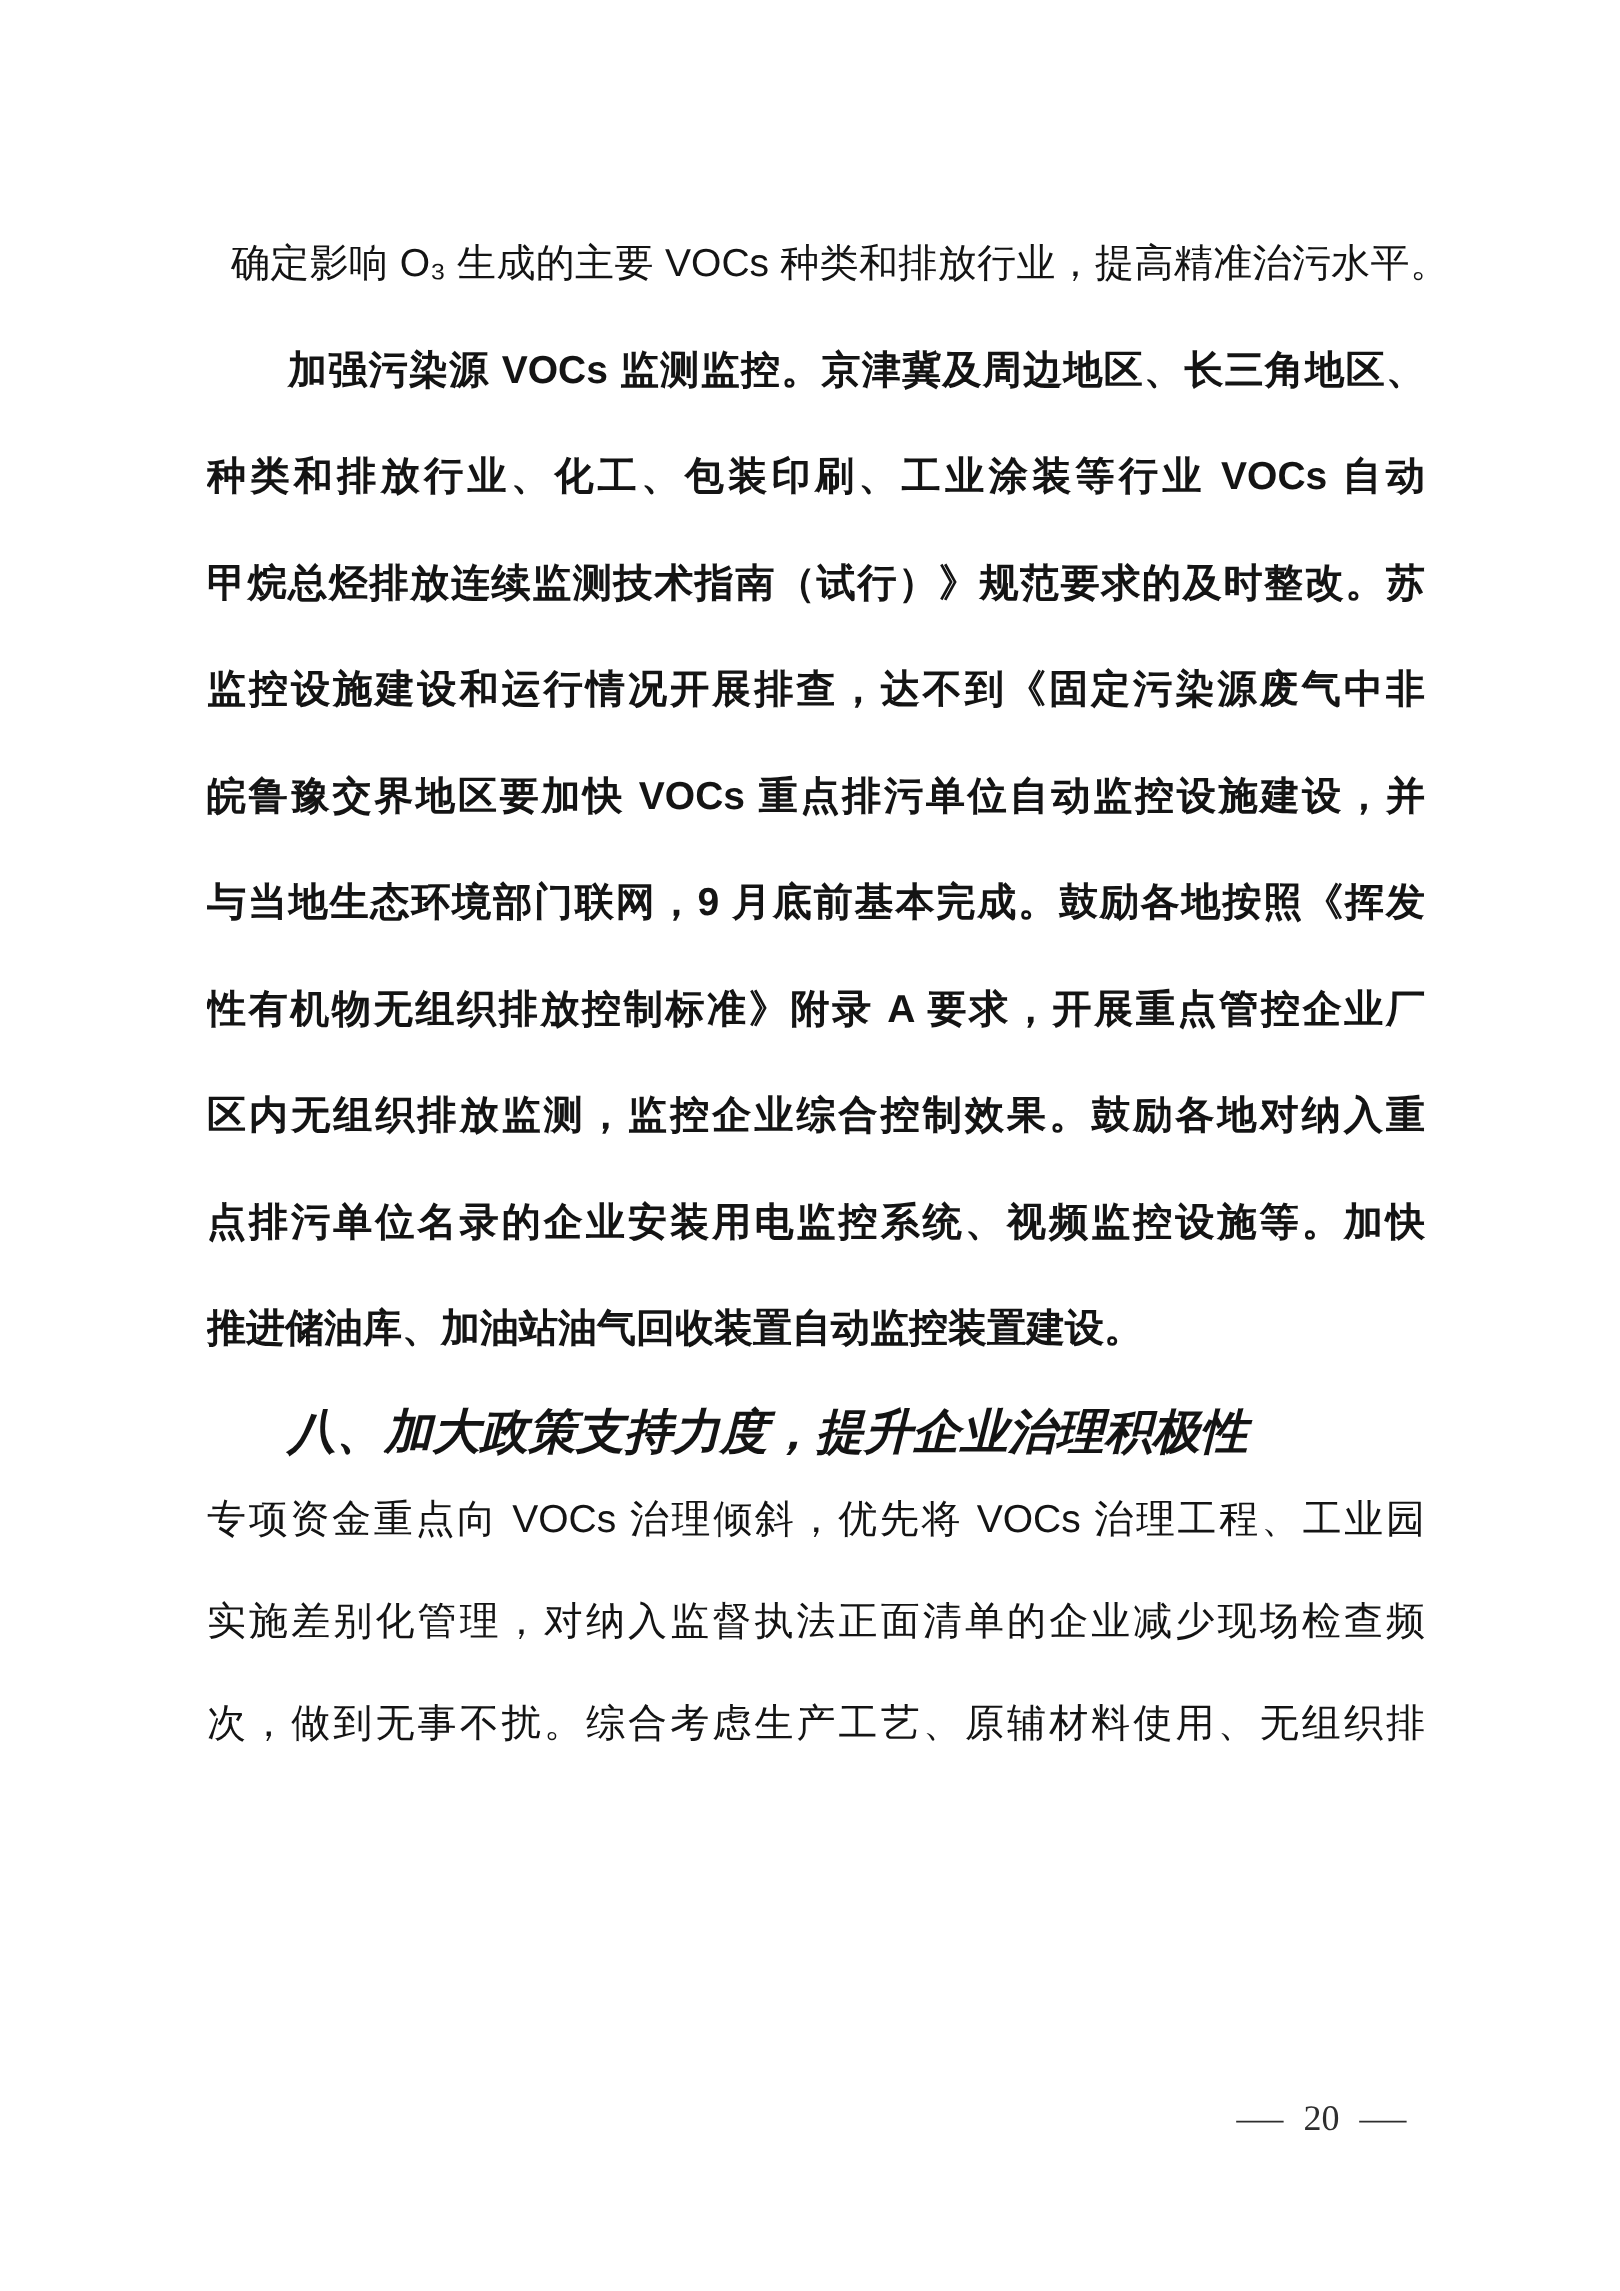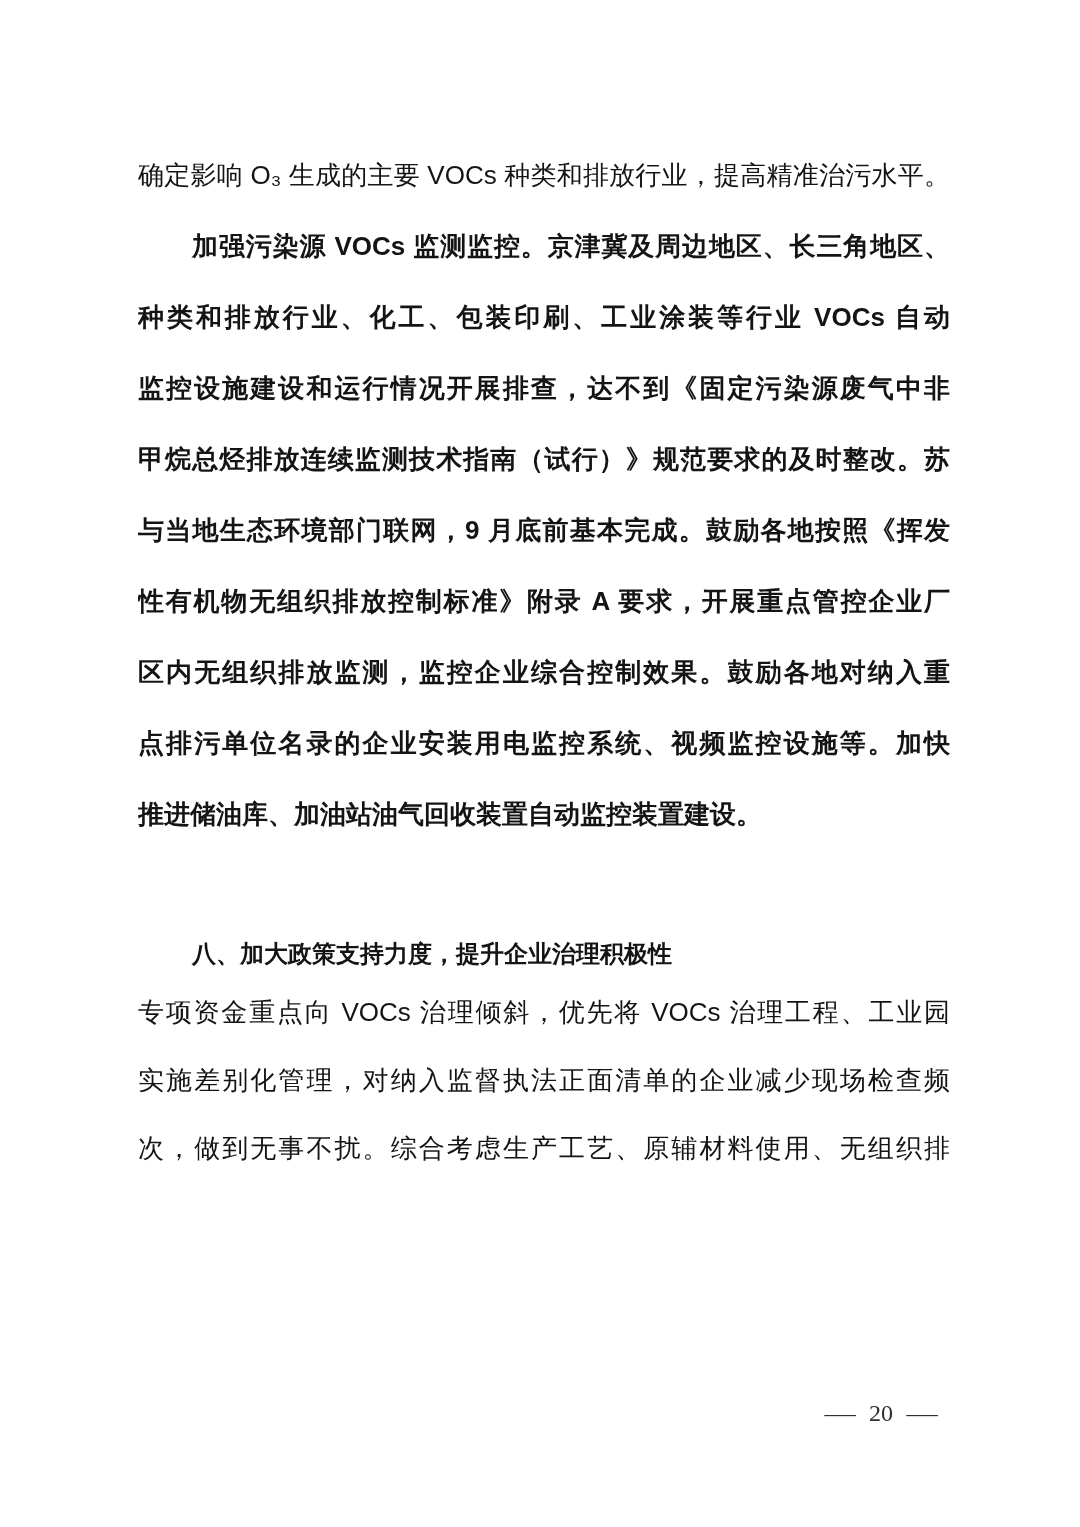--- a/index.html
+++ b/index.html
@@ -10,21 +10,21 @@
     background: #ffffff;
     overflow: hidden;
     font-family: "Liberation Sans", "DejaVu Sans", sans-serif;
     color: #141414;
   }
   .para {
     position: absolute;
     left: 138px;
     width: 812px;
   }
-  #p1      { top: 140px; }
+  #p1      { top: 140px; margin-left: 16px; }
   #p2      { top: 211px; font-weight: bold; }
   #heading { top: 926px; }
   #p3      { top: 978px; }
   .line {
     height: 71px;
     line-height: 71px;
     font-size: 26px;
     text-align: justify;
     text-align-last: justify;
     text-justify: inter-character;
@@ -36,23 +36,24 @@
     line-height: 68px;
   }
   .line.end {
     text-align-last: left;
   }
   .line.indent {
     text-indent: 54px;
   }
   .line.heading {
     font-weight: 700;
-    font-size: 24px;
+    font-size: 32px;
     height: 56px;
     line-height: 56px;
+    font-style: italic;
   }
   .footer {
     position: absolute;
     left: 828px;
     top: 1400px;
     display: flex;
     align-items: center;
     gap: 17px;
     font-family: "Liberation Serif", "DejaVu Serif", serif;
     font-size: 24px;
@@ -68,22 +69,23 @@
 <body>
 
 <div class="page">
 
   <div class="para" id="p1">
       <div class="line">确定影响 O₃ 生成的主要 VOCs 种类和排放行业，提高精准治污水平。</div>
     </div>
   <div class="para" id="p2">
       <div class="line indent">加强污染源 VOCs 监测监控。京津冀及周边地区、长三角地区、</div>
       <div class="line">种类和排放行业、化工、包装印刷、工业涂装等行业 VOCs 自动</div>
+      <div class="line">甲烷总烃排放连续监测技术指南（试行）》规范要求的及时整改。苏</div>
       <div class="line">监控设施建设和运行情况开展排查，达不到《固定污染源废气中非</div>
-      <div class="line">甲烷总烃排放连续监测技术指南（试行）》规范要求的及时整改。苏</div>
+      <div class="line">皖鲁豫交界地区要加快 VOCs 重点排污单位自动监控设施建设，并</div>
       <div class="line">与当地生态环境部门联网，9 月底前基本完成。鼓励各地按照《挥发</div>
       <div class="line">性有机物无组织排放控制标准》附录 A 要求，开展重点管控企业厂</div>
       <div class="line">区内无组织排放监测，监控企业综合控制效果。鼓励各地对纳入重</div>
       <div class="line">点排污单位名录的企业安装用电监控系统、视频监控设施等。加快</div>
       <div class="line end">推进储油库、加油站油气回收装置自动监控装置建设。</div>
     </div>
   <div class="para" id="heading">
       <div class="line indent heading end">八、加大政策支持力度，提升企业治理积极性</div>
     </div>
   <div class="para" id="p3">

